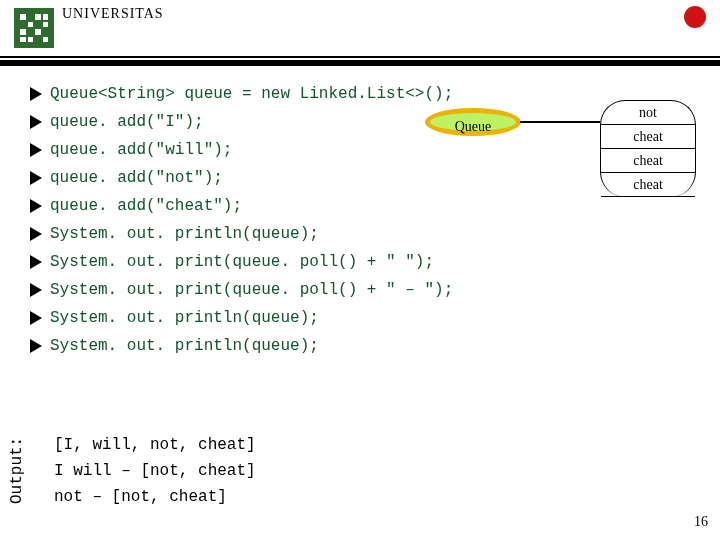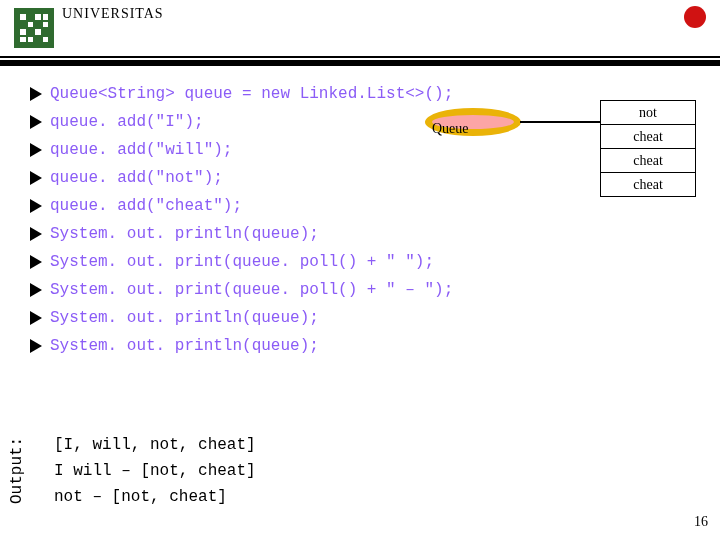--- a/index.html
+++ b/index.html
@@ -90,21 +90,21 @@
     background: #000;
   }
   
   .code {
     position: absolute;
     left: 30px;
     top: 80px;
     font-family: Consolas, "Courier New", monospace;
     font-size: 16px;
     line-height: 28px;
-    color: #8b5cf6;
+    color: #14532d;
   }
   .code-line {
     position: relative;
     white-space: pre;
     padding-left: 20px;
   }
   .code-line::before {
     content: "";
     position: absolute;
     left: 0;
@@ -114,26 +114,26 @@
     border-top: 7px solid transparent;
     border-bottom: 7px solid transparent;
   }
   
   .queue-label {
     position: absolute;
     left: 425px;
     top: 108px;
     width: 96px;
     height: 28px;
-    border: 7px solid #eab308;
+    border: 5px solid #eab308;
     border-radius: 50% / 50%;
-    background: #fca5a5;
-    font-size: 14px;
-    font-family: "Times New Roman", Times, serif;
-    text-align: left;
+    background: #bef264;
+    font-size: 14px;
+    font-family: "Times New Roman", Times, serif;
+    text-align: center;
     line-height: 28px;
   }
   .queue-line {
     position: absolute;
     left: 520px;
     top: 121px;
     width: 80px;
     height: 2px;
     background: #000;
   }
@@ -142,20 +142,21 @@
     left: 600px;
     top: 100px;
     width: 96px;
     border-left: 1px solid #000;
     border-right: 1px solid #000;
     border-top: 1px solid #000;
     font-family: "Times New Roman", Times, serif;
     font-size: 14px;
     text-align: center;
     background: #fff;
+    border-radius: 25px;
   }
   .q-cell {
     height: 24px;
     line-height: 24px;
     border-bottom: 1px solid #000;
   }
   .output-label {
     font-family: Consolas, "Courier New", monospace;
     font-size: 16px;
     transform: rotate(-90deg);

